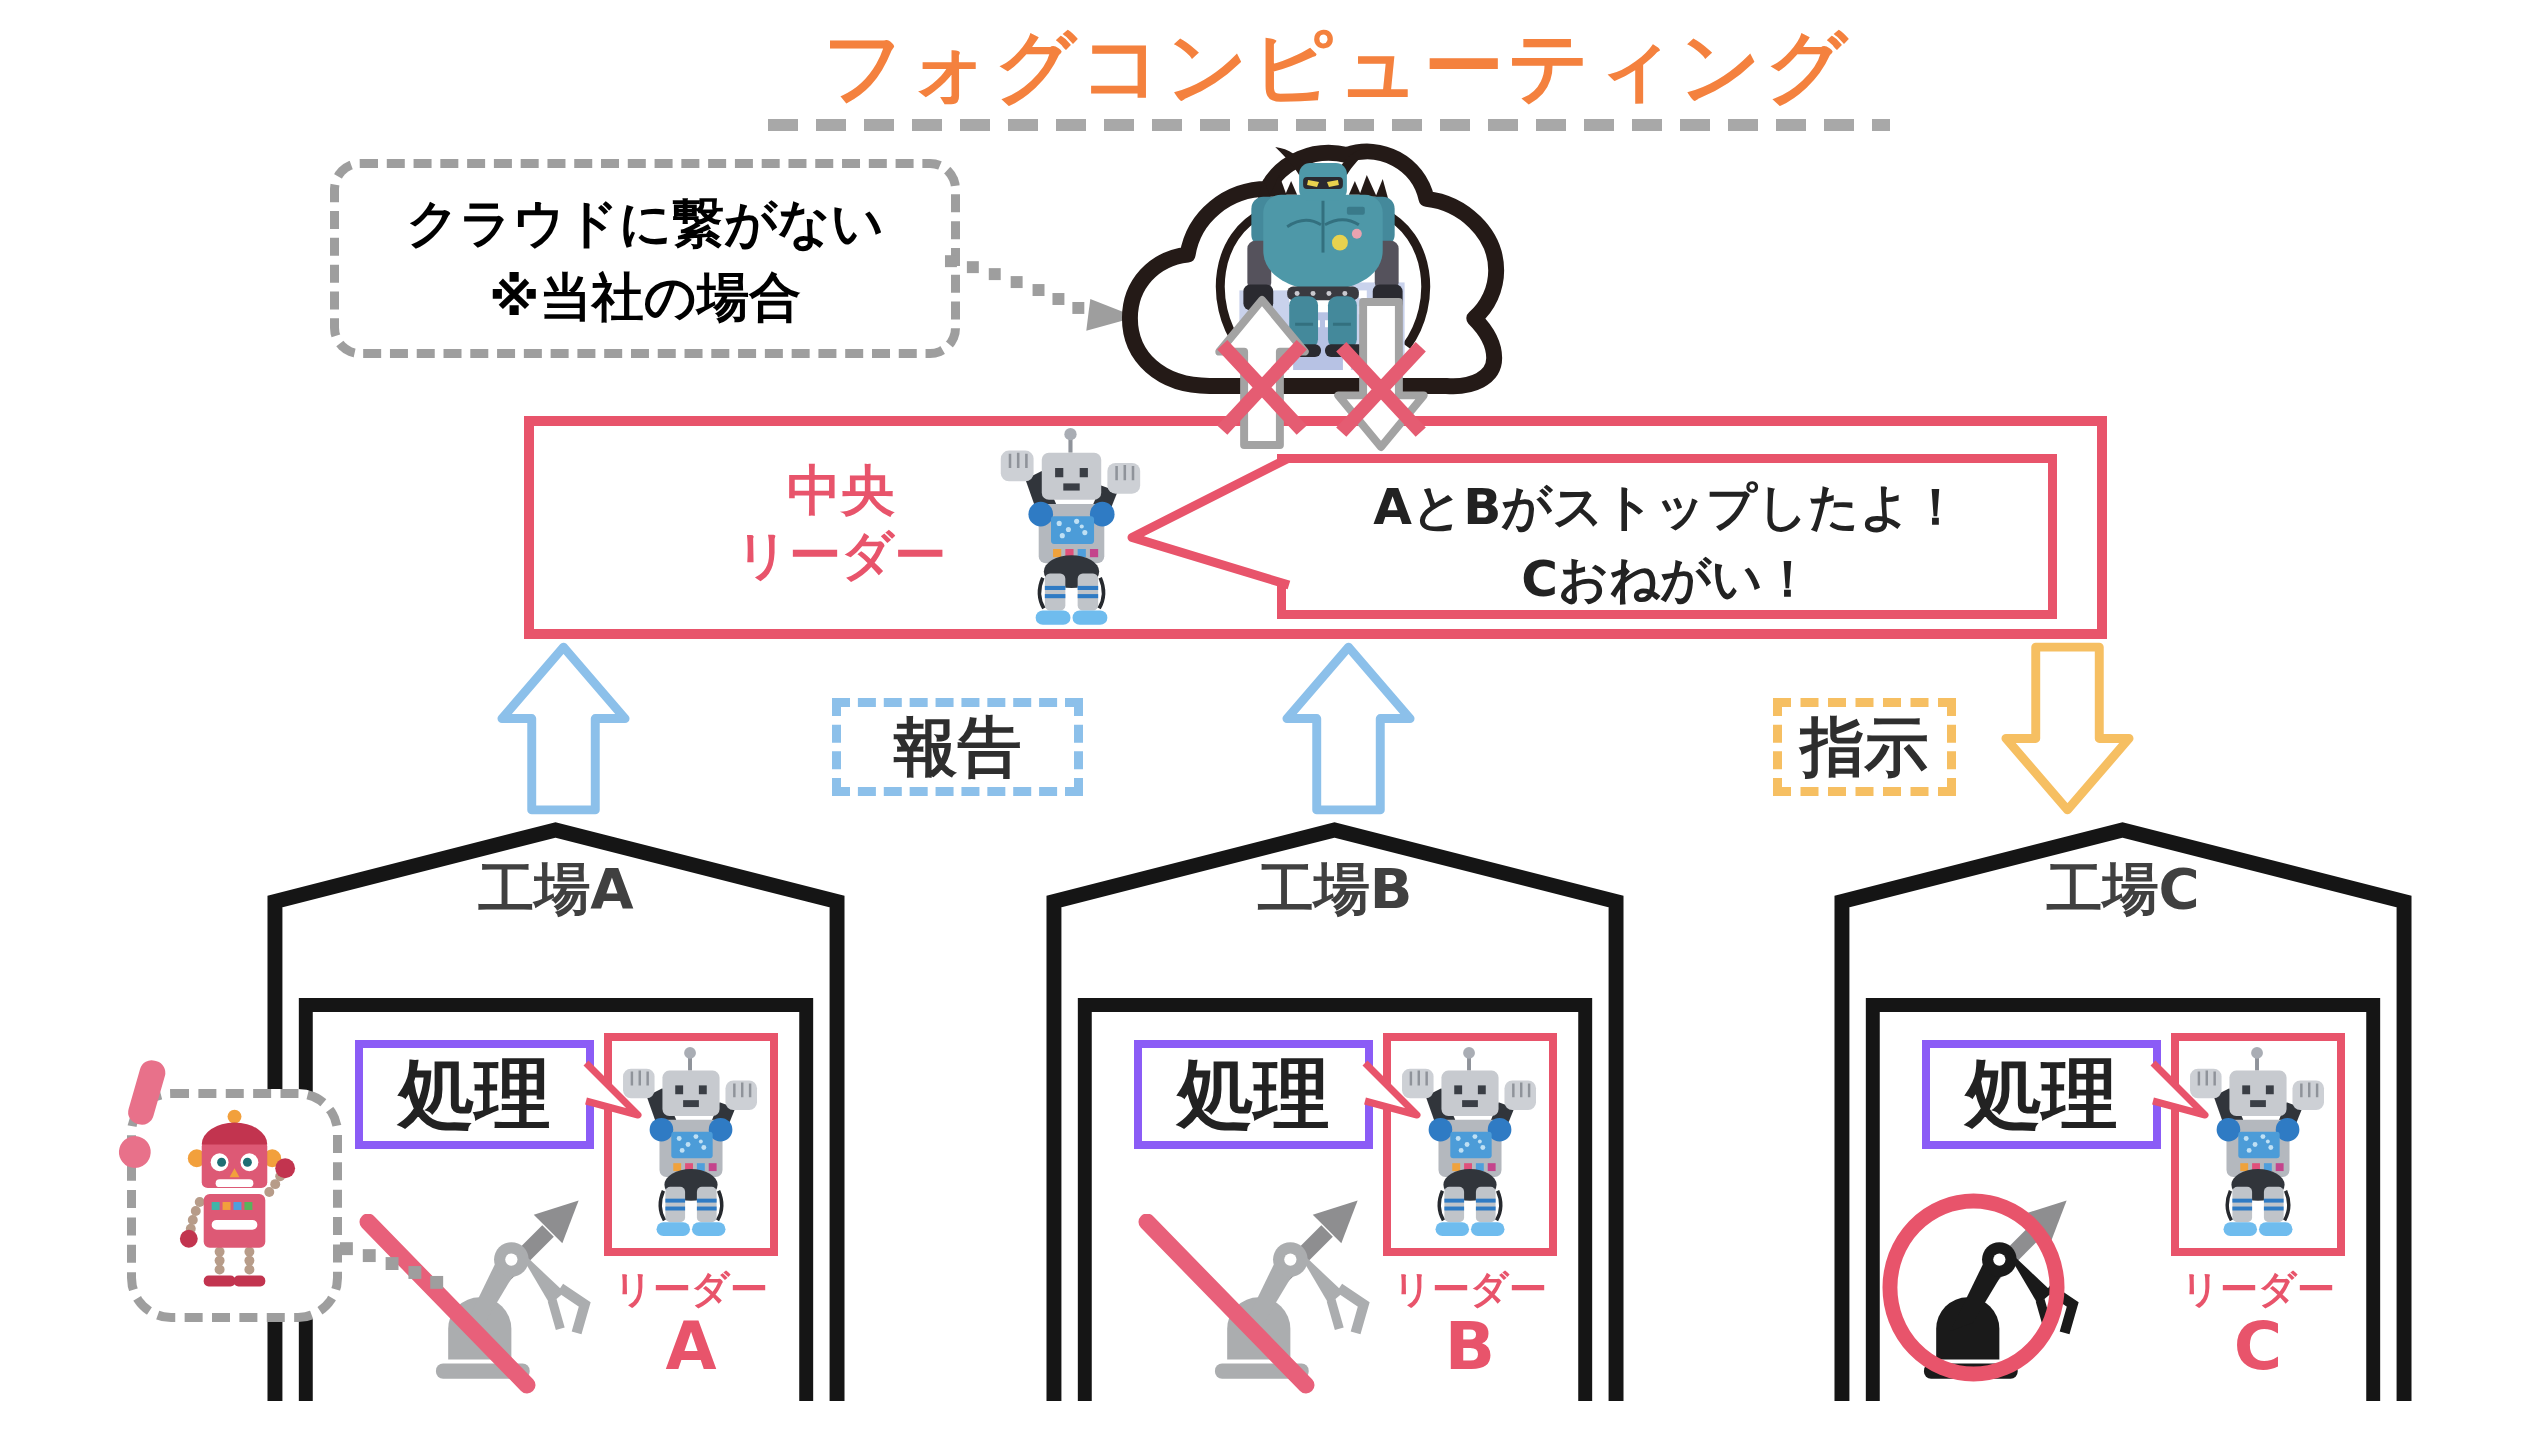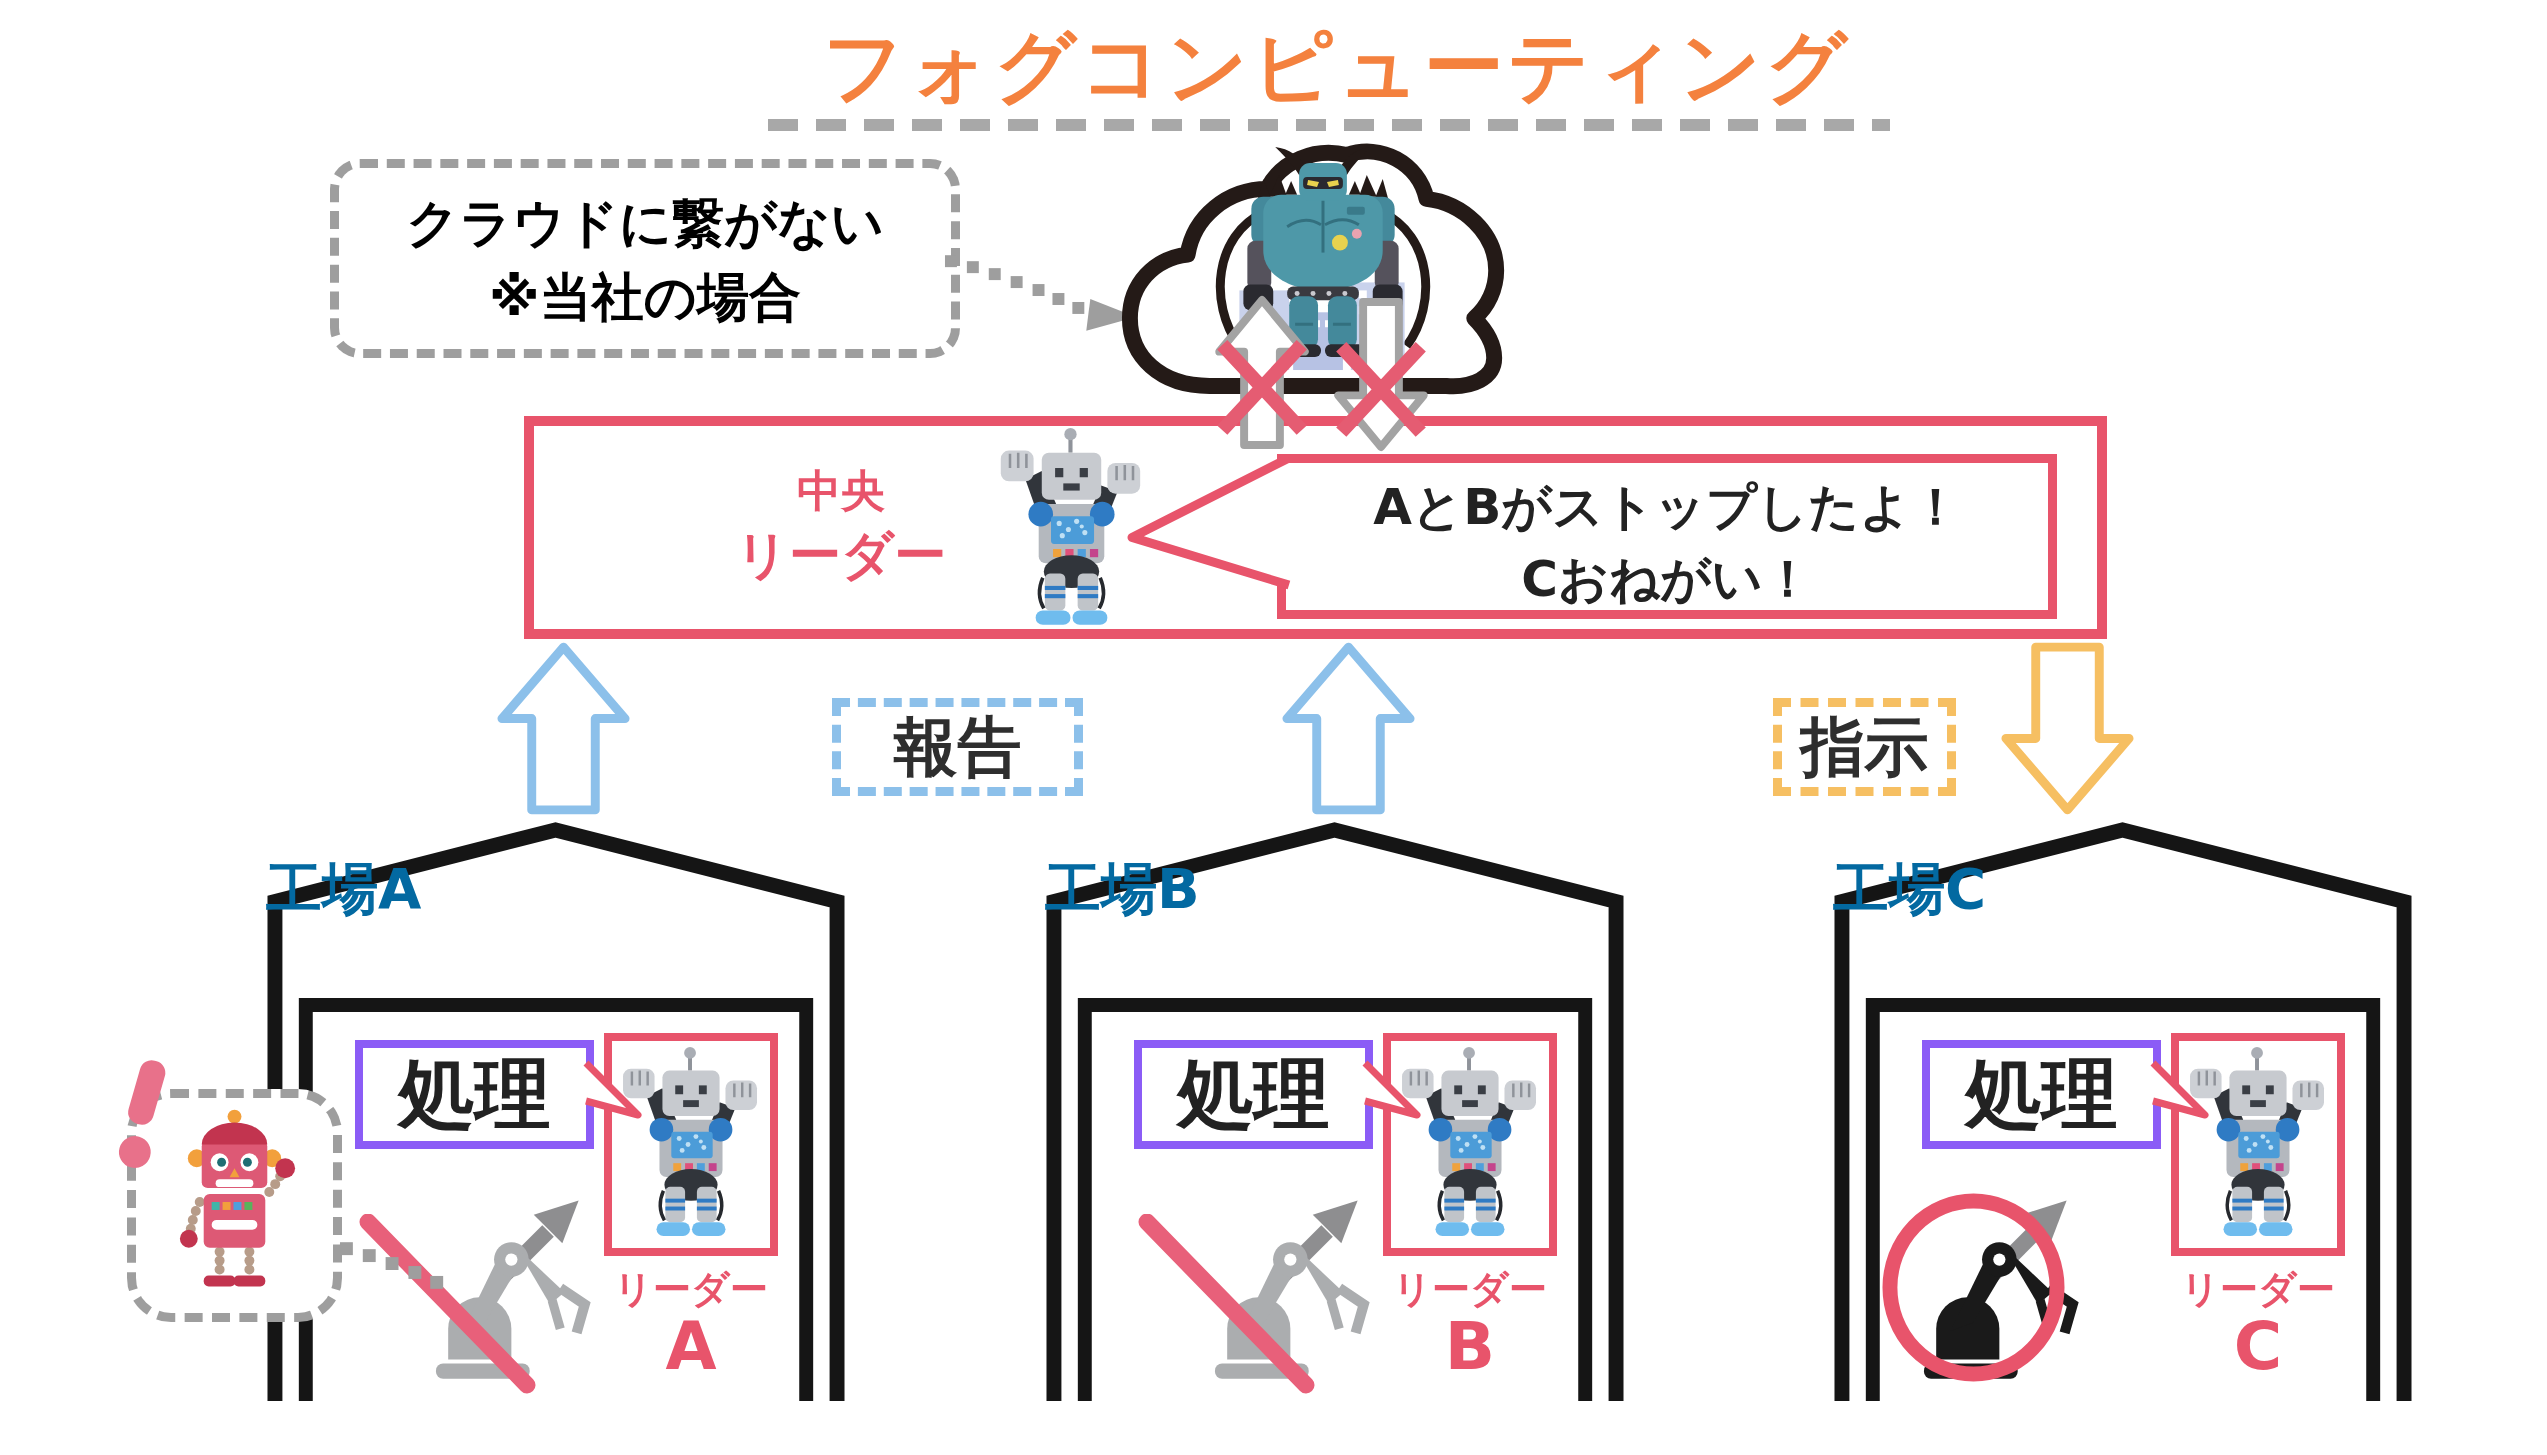--- a/index.html
+++ b/index.html
@@ -15,41 +15,41 @@
      box-sizing:border-box;text-align:center;color:#000000;padding-top:18px;background:#fff;}
   .note-line{font-size:52px;line-height:74px;white-space:nowrap;}
   .note-tail{left:941px;top:251px;}
   
   .cloud{left:1112px;top:135px;}
   .blocked-up{left:1212px;top:295px;z-index:4;}
   .blocked-down{left:1331px;top:295px;z-index:4;}
   
   .central-box{left:524px;top:416px;width:1583px;height:223px;border:10px solid #E8546B;box-sizing:border-box;background:#fff;z-index:1;}
   .central-label{left:682px;top:460px;width:318px;text-align:center;color:#E8546B;z-index:2;}
-  .central-label .l1{font-size:44px;line-height:62px;}
+  .central-label .l1{font-size:54px;line-height:62px;}
   .central-label .l2{font-size:52px;line-height:66px;}
   .central-robot{left:993px;top:426px;z-index:2;}
   .central-tail{left:1122px;top:446px;z-index:3;}
   .central-bubble{left:1277px;top:454px;width:780px;height:165px;border:9px solid #E8546B;box-sizing:border-box;
      background:#fff;text-align:center;color:#222;padding-top:8px;z-index:2;}
   .central-bubble .b1{font-size:50px;line-height:72px;white-space:nowrap;}
   .central-bubble .b2{font-size:50px;line-height:72px;white-space:nowrap;}
   
   .arrow-a{left:496px;top:641px;}
   .arrow-b{left:1281px;top:641px;}
   .arrow-c{left:2000px;top:641px;}
   .label-report{left:832px;top:698px;width:251px;height:98px;border:9px dashed #8CC0EA;box-sizing:border-box;
      text-align:center;font-size:64px;line-height:80px;color:#2E2E2E;background:#fff;}
   .label-instruct{left:1773px;top:698px;width:183px;height:98px;border:9px dashed #F6BF62;box-sizing:border-box;
      text-align:center;font-size:64px;line-height:80px;color:#2E2E2E;background:#fff;}
   
   .factory{top:816px;width:580px;height:597px;}
   .factory.fa{left:266px;} .factory.fb{left:1045px;} .factory.fc{left:1833px;}
   .f-outline{left:0;top:0;}
-  .f-name{left:0;top:36px;width:580px;font-size:56px;color:#0369a1;}
+  .f-name{left:0;top:36px;width:580px;text-align:center;font-size:56px;color:#404040;}
   .process-box{left:89px;top:224px;width:239px;height:109px;border:8px solid #8b5cf6;box-sizing:border-box;
      background:#fff;text-align:center;font-size:76px;line-height:92px;color:#222;z-index:1;}
   .process-tail{left:314px;top:241px;z-index:2;}
   .leader-box{left:338px;top:217px;width:174px;height:223px;border:8px solid #E8546B;box-sizing:border-box;background:#fff;}
   .leader-robot{left:351px;top:229px;}
   .leader-label{left:323px;top:448px;width:204px;text-align:center;font-size:38px;color:#E8546B;}
   .leader-letter{left:323px;top:492px;width:204px;text-align:center;font-size:66px;color:#E8546B;}
   .arm-ab{left:119px;top:360px;color:#ABADAF;}
   .arm-c{left:40px;top:360px;color:#1A1A1A;}
   .slash{left:92px;top:398px;}

